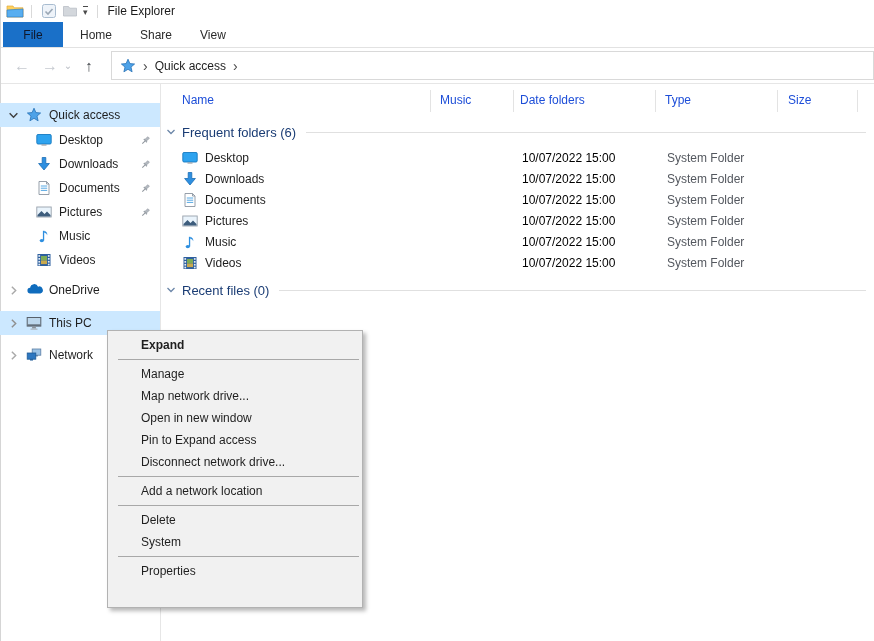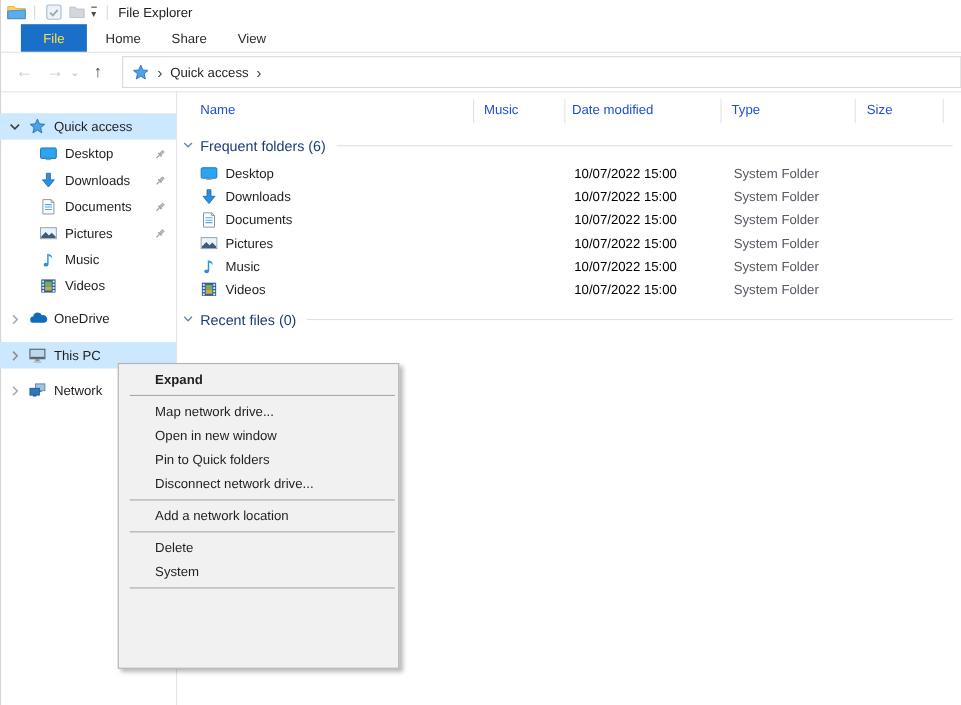--- a/index.html
+++ b/index.html
@@ -11,21 +11,21 @@
   .titlebar{position:absolute;left:1px;top:0;right:0;height:22px;display:flex;align-items:center;}
   .tb-logo{width:20px;height:16px;margin-left:4px;display:flex;align-items:center;}
   .tb-sep{width:1px;height:13px;background:#d9d9d9;margin:0 6px;}
   .qat-btn{width:17px;height:17px;display:flex;align-items:center;justify-content:center;margin:0 2px;}
   .qat-caret{font-size:9px;color:#4a4a4a;margin:0 3px;border-top:1px solid #4a4a4a;line-height:9px;padding-top:1px;}
   .tb-title{font-size:12px;color:#1b1b1b;margin-left:4px;}
 
   
   .tabs{position:absolute;left:1px;top:22px;right:0;height:25px;border-bottom:1px solid #e2e2e2;display:flex;}
   .tab{height:100%;display:flex;align-items:center;justify-content:center;font-size:12px;color:#2b2b2b;padding:0 14px;}
-  .tab-file{background:#1a70c8;color:#fde047;width:32px;padding:0 14px;margin-left:18px;}
+  .tab-file{background:#1a70c8;color:#0f172a;width:32px;padding:0 14px;margin-left:2px;}
   .tab-home{margin-left:3px;text-align:right;}
 
   
   .navbar{position:absolute;left:1px;top:48px;right:0;height:35px;border-bottom:1px solid #e6e6e6;}
   .nav-ico{position:absolute;top:0;height:35px;display:flex;align-items:center;justify-content:center;}
   .ico-back{left:10px;width:22px;font-size:16px;color:#c6cad0;}
   .ico-fwd{left:38px;width:22px;font-size:16px;color:#c6cad0;}
   .ico-recent{left:60px;width:14px;font-size:10px;color:#b9bdc4;}
   .ico-up{left:76px;width:24px;font-size:15px;color:#45494e;}
   .addrbox{position:absolute;left:110px;right:0;top:3px;height:27px;border:1px solid #d9d9d9;background:#fff;display:flex;align-items:center;}
@@ -286,21 +286,21 @@
       </svg>
     <span class="side-icon"><svg width="16" height="16">
           <use href="#i-network"></use>
         </svg></span>
     <span class="side-label">Network</span>
   </div>
 
   <div class="col-headers">
     <span class="col-h" style="left:22px">Name</span>
     <span class="col-h" style="left:280px">Music</span>
-    <span class="col-h" style="left:360px">Date modified</span>
+    <span class="col-h" style="left:360px">Date folders</span>
     <span class="col-h" style="left:505px">Type</span>
     <span class="col-h" style="left:628px">Size</span>
     <span class="col-sep" style="left:270px"></span>
     <span class="col-sep" style="left:353px"></span>
     <span class="col-sep" style="left:495px"></span>
     <span class="col-sep" style="left:617px"></span>
     <span class="col-sep" style="left:697px"></span>
   </div>
 
   <div class="group-hdr" style="top:123px">
@@ -364,25 +364,27 @@
     <svg class="grp-chev">
         <use href="#i-chev-down"></use>
       </svg>
     <span class="grp-label">Recent files (0)</span>
     <span class="hdr-line"></span>
   </div>
 
   <div class="context-menu">
     <div class="menu-item default">Expand</div>
     <div class="menu-sep"></div>
+    <div class="menu-item">Manage</div>
     <div class="menu-item">Map network drive...</div>
     <div class="menu-item">Open in new window</div>
-    <div class="menu-item">Pin to Quick folders</div>
+    <div class="menu-item">Pin to Expand access</div>
     <div class="menu-item">Disconnect network drive...</div>
     <div class="menu-sep"></div>
     <div class="menu-item">Add a network location</div>
     <div class="menu-sep"></div>
     <div class="menu-item">Delete</div>
     <div class="menu-item">System</div>
     <div class="menu-sep"></div>
+    <div class="menu-item">Properties</div>
   </div>
 
 </div>
 
 </body></html>

